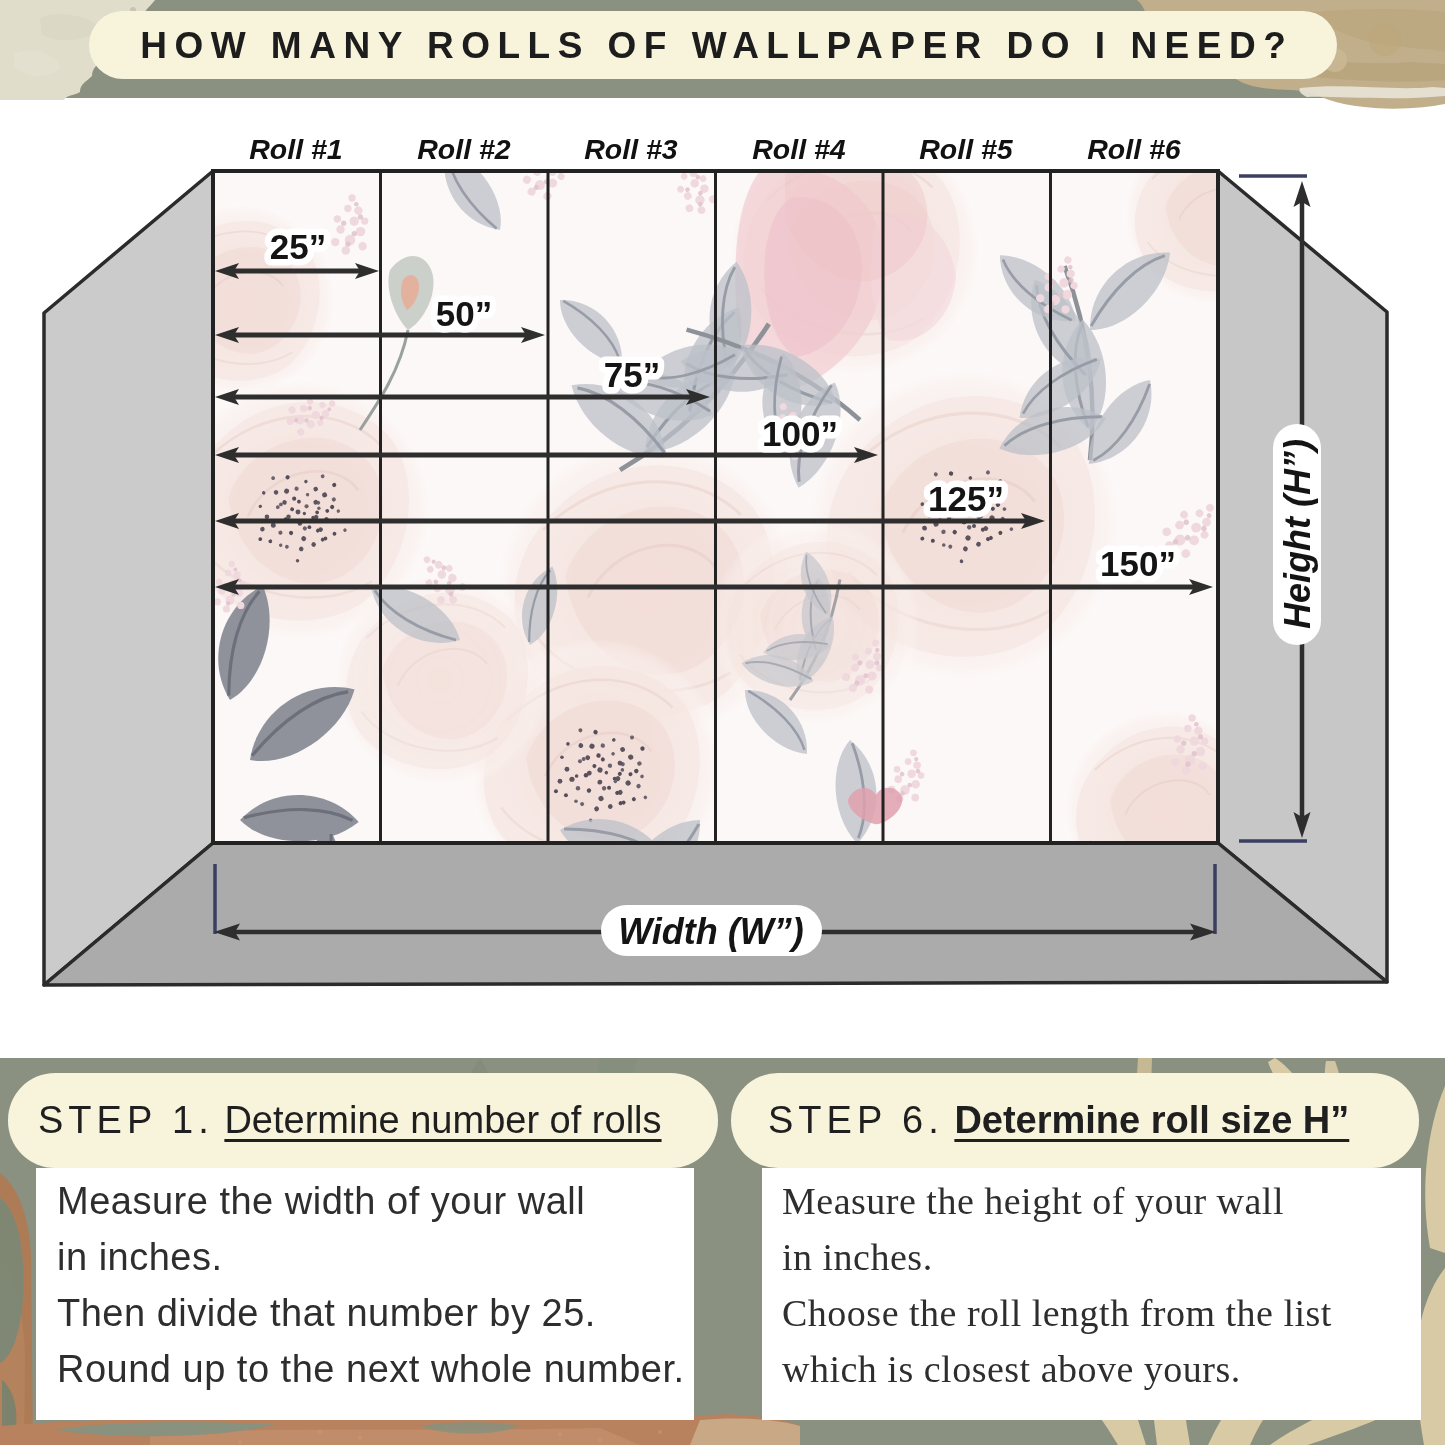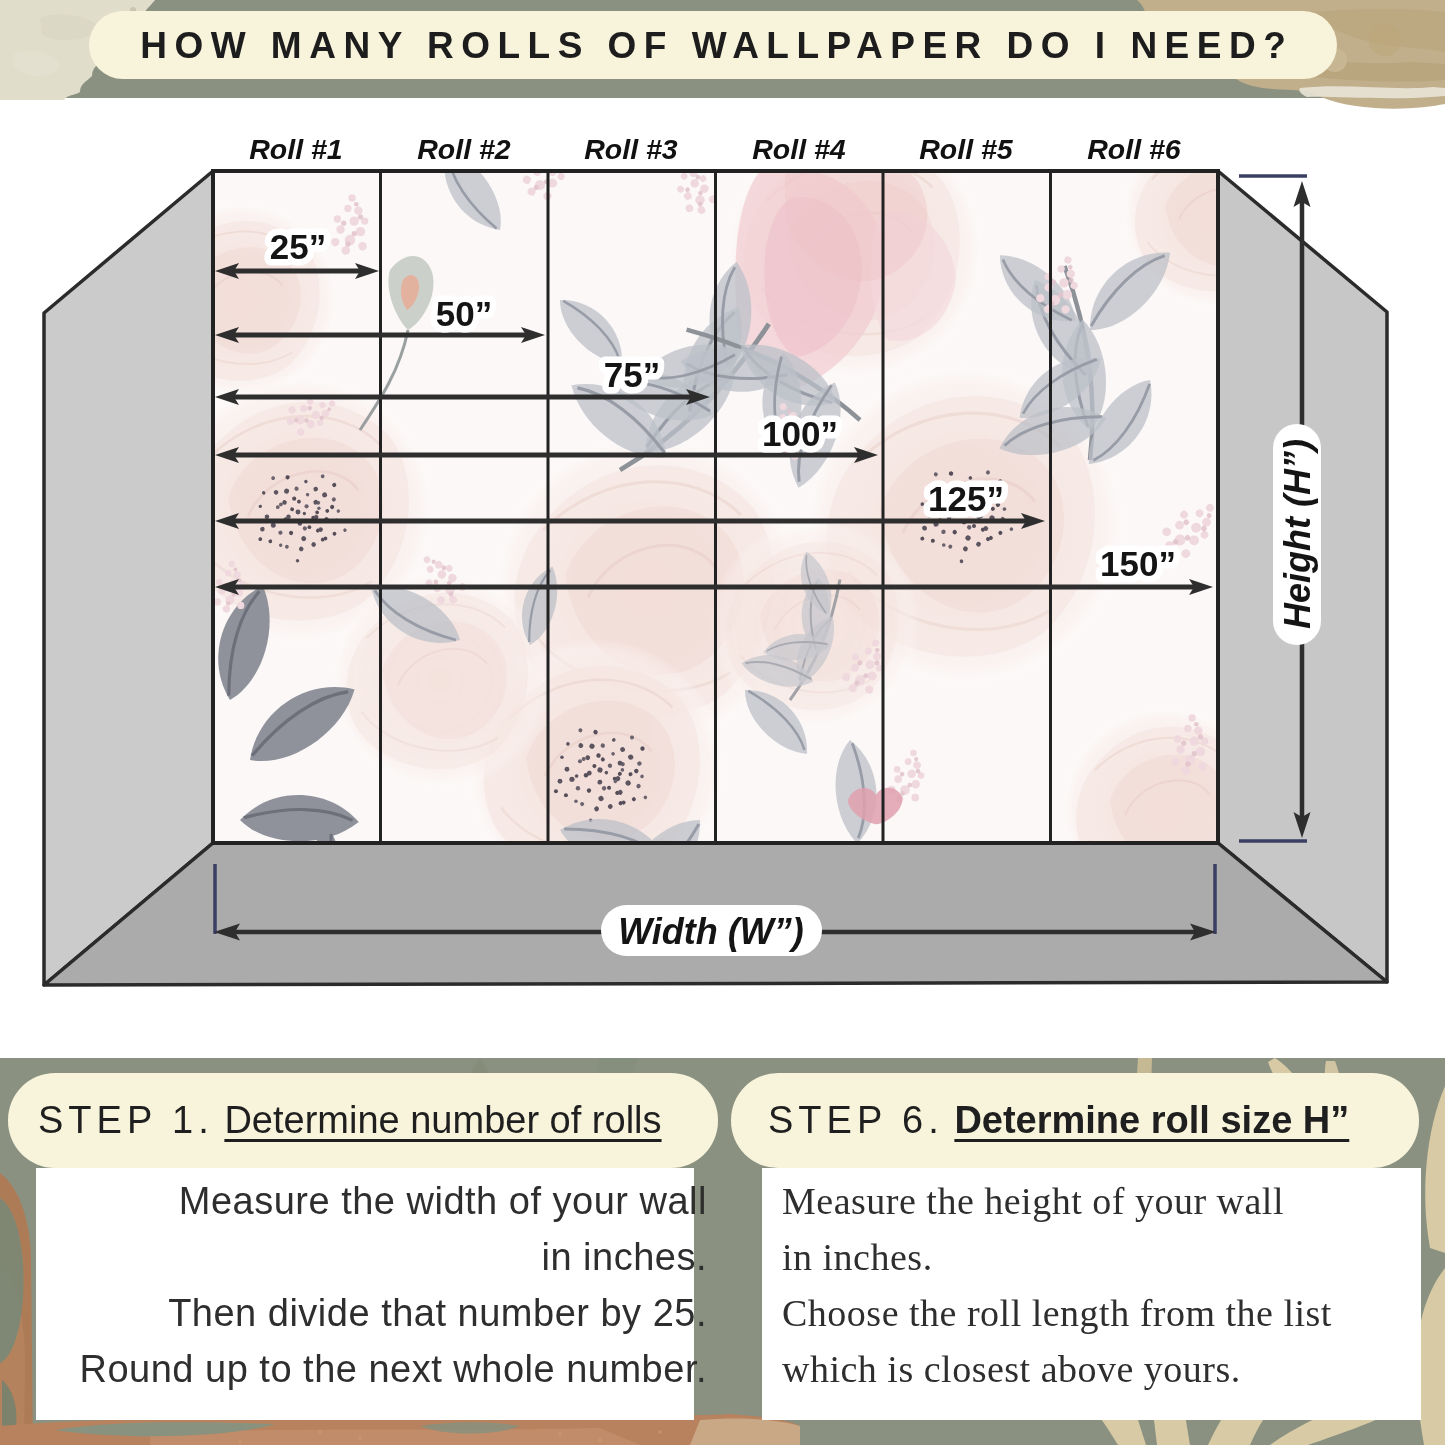--- a/index.html
+++ b/index.html
@@ -344,21 +344,21 @@
 </div>
 
 <div class="abs" style="left:731px;top:1073px;width:688px;height:95px;background:#f8f4dc;border-radius:47px;"></div>
 
 <div class="abs" style="left:768px;top:1073px;width:660px;height:95px;line-height:95px;font-size:38px;color:#1f1f1f;white-space:nowrap;">
   <span style="letter-spacing:5px;">STEP 6.</span><span style="letter-spacing:0;"> </span><span style="text-decoration:underline;text-underline-offset:6px;font-weight:bold;">Determine roll size H”</span>
 </div>
 
 <div class="abs" style="left:36px;top:1168px;width:658px;height:252px;background:#ffffff;"></div>
 
-<div class="abs" style="left:57px;top:1173px;width:650px;font-size:38px;letter-spacing:.5px;line-height:56px;color:#2e2e2e;text-align:right;">
+<div class="abs" style="left:57px;top:1173px;width:650px;font-size:38px;letter-spacing:.5px;line-height:56px;color:#2e2e2e;">
   Measure the width of your wall<br>
   in inches.<br>
   Then divide that number by 25.<br>
   Round up to the next whole number.
 </div>
 
 <div class="abs" style="left:762px;top:1168px;width:659px;height:252px;background:#ffffff;"></div>
 
 <div class="abs" style="left:782px;top:1173px;width:650px;font-size:38px;letter-spacing:.5px;line-height:56px;color:#2e2e2e;font-family:Liberation Serif, serif;">
   Measure the height of your wall<br>

